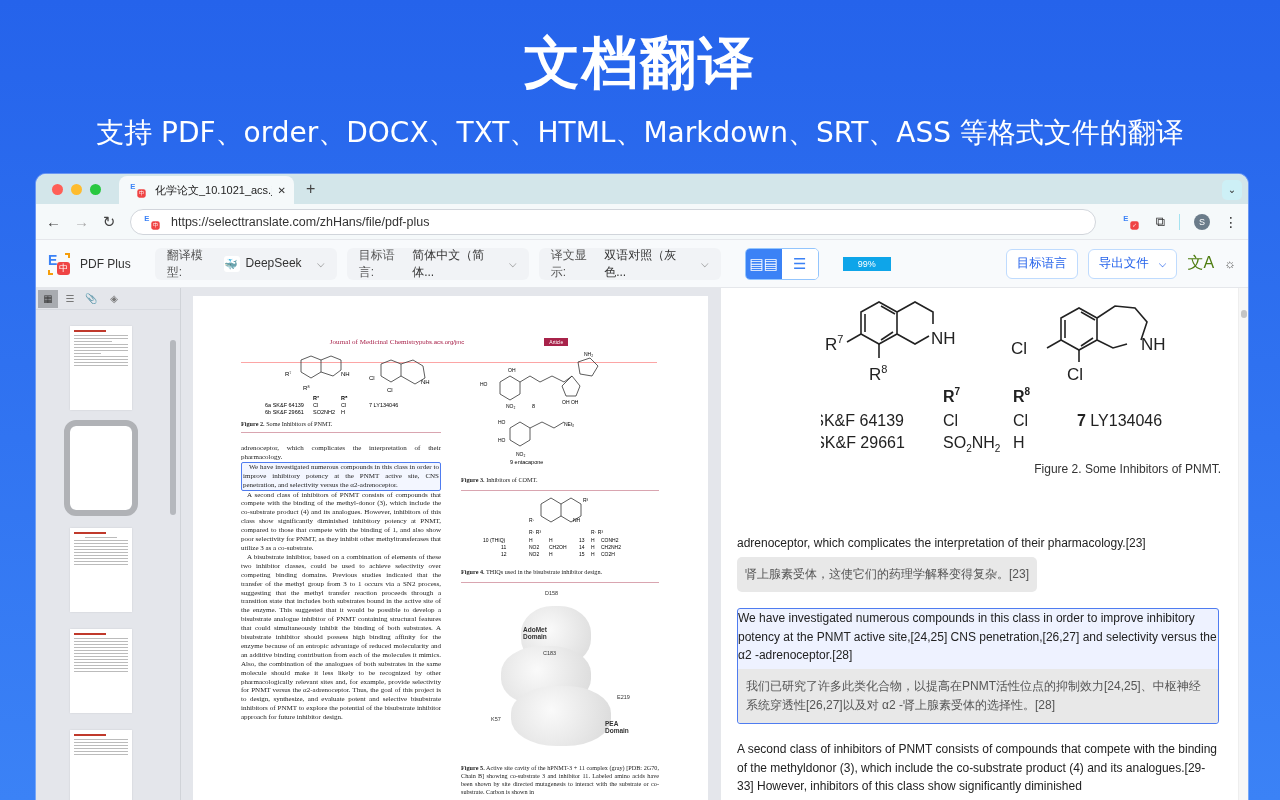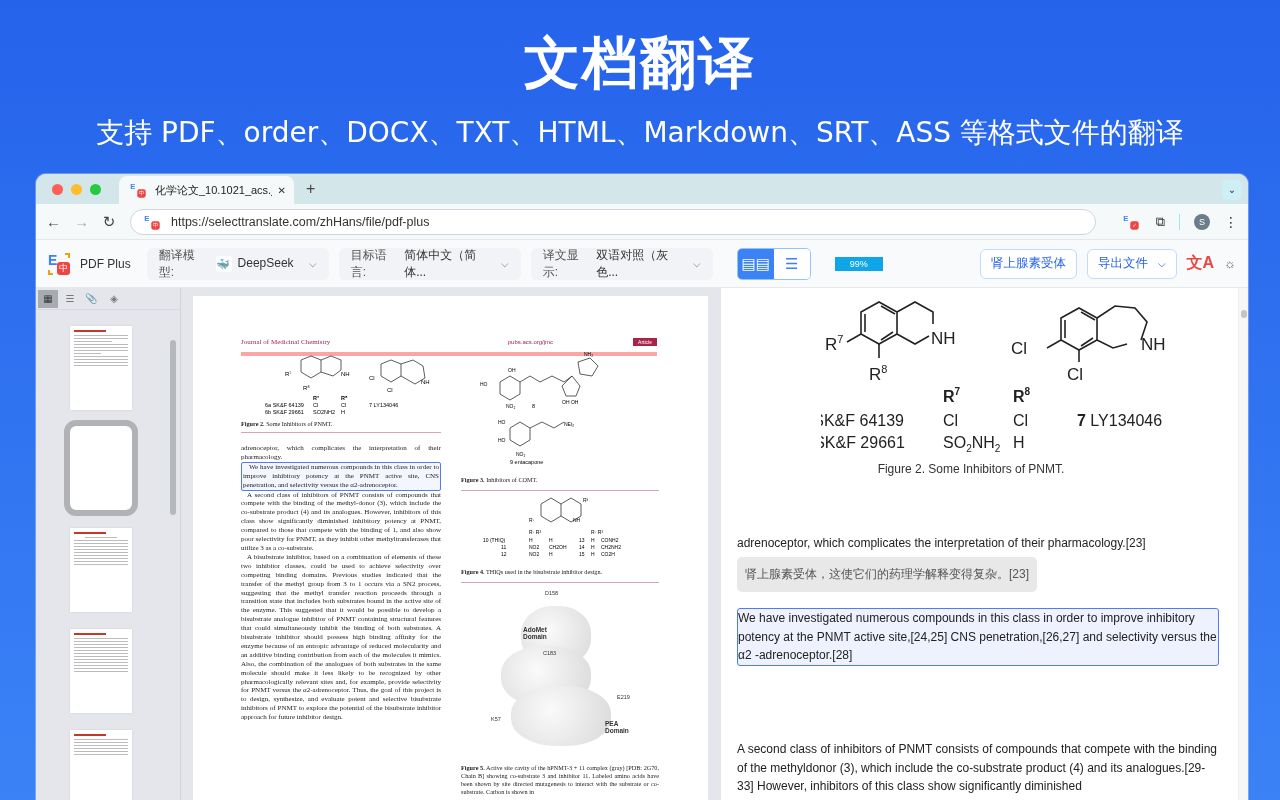--- a/index.html
+++ b/index.html
@@ -22,64 +22,64 @@
 .addr-right{display:flex;align-items:center;gap:14px}
 .avatar{width:16px;height:16px;border-radius:50%;background:#6b7c8a;color:#fff;font-size:9px;text-align:center;line-height:16px}
 .sep{width:1px;height:16px;background:#a5e3f0}
 .logo{width:22px;height:22px;position:relative;display:inline-block}
 .logo .e{position:absolute;left:0;top:0;font-size:11px;font-weight:bold;color:#3b82f6;line-height:11px}
 .logo .z{position:absolute;right:0;bottom:0;width:12px;height:12px;background:#ef4444;border-radius:3px;color:#fff;font-size:8px;text-align:center;line-height:12px}
 .logo .b1{position:absolute;right:0;top:0;width:5px;height:5px;border-top:2px solid #f59e0b;border-right:2px solid #f59e0b}
 .logo .b2{position:absolute;left:0;bottom:0;width:5px;height:5px;border-bottom:2px solid #f59e0b;border-left:2px solid #f59e0b}
 .logo.sm{transform:scale(.7)}
 .toolbar{height:48px;background:#f8fafc;display:flex;align-items:center;padding:0 12px;gap:10px;border-bottom:1px solid #e5e7eb}
-.appname{font-size:12px;color:#333;margin-right:6px}
+.appname{font-size:12px;color:#333;margin-right:14px}
 .sel{height:32px;background:#f1f3f6;border-radius:6px;display:flex;align-items:center;padding:0 12px;font-size:12px;color:#555;gap:6px}
 .sel .val{color:#333}
 .chev{font-size:10px;color:#888;margin-left:4px}
 .ds{width:16px;height:16px;background:#fff;border-radius:3px;color:#4d6bfe;font-size:11px;text-align:center;line-height:16px}
 .viewtoggle{display:flex;border:1px solid #93c5fd;border-radius:5px;overflow:hidden;margin-left:14px}
 .vt{width:36px;height:30px;display:flex;align-items:center;justify-content:center;font-size:15px}
 .vt.on{background:#3b82f6;color:#fff}
 .vt.off{background:#fff;color:#3b82f6}
 .progress{width:48px;height:14px;background:#0ea5e9;color:#fff;font-size:9px;text-align:center;line-height:14px;margin-left:14px}
 .spacer{flex:1}
 .obtn{height:30px;border:1px solid #bfdbfe;border-radius:6px;background:#fff;color:#2563eb;font-size:12.5px;display:flex;align-items:center;padding:0 10px;gap:10px}
-.ticon{color:#ef4444;font-size:16px;font-weight:bold}
+.ticon{color:#4d7c0f;font-size:16px;font-weight:normal}
 .gear{color:#666;font-size:13px}
 .main{display:flex;height:526px}
 .sidebar{width:144px;background:#e4e6eb;position:relative}
 .side-tabs{height:22px;display:flex;align-items:center;gap:2px;padding-left:2px;background:#e4e6eb;border-bottom:1px solid #d7dae0}
 .stab{width:20px;height:18px;font-size:10px;color:#777;text-align:center;line-height:18px}
 .stab.on{background:#a8abb0;color:#333}
 .thumbs{position:relative;height:504px}
 .thumb{position:absolute;left:34px;width:62px;height:84px;background:#fff;box-shadow:0 0 2px rgba(0,0,0,.1);padding:4px}
 .thumb.sel{outline:6px solid #b0b2b6}
 .thumb .hd{height:2px;background:#c0392b;margin-bottom:3px;width:60%}
 .thumb .ln{height:1px;background:#bbb;margin:2px 0}
 .vscroll{position:absolute;right:4px;top:30px;width:6px;height:175px;background:#b5b8bd;border-radius:3px}
 .pdfpane{width:540px;background:#e4e6eb;position:relative;border-left:1px solid #d0d3d8}
 .page{position:absolute;left:12px;top:8px;width:515px;height:520px;background:#fff}
-.jh{position:absolute;top:42px;left:48px;width:416px;display:flex;justify-content:space-between;border-bottom:4px solid #fca5a5;padding-bottom:6px}
+.jh{position:absolute;top:42px;left:48px;width:416px;display:flex;justify-content:center;border-bottom:1px solid #fca5a5;padding-bottom:16px}
 .jh .jn{color:#a8234a;font-size:7px;font-family:"Liberation Serif",serif}
 .jh .jr{color:#a8234a;font-size:6px}
 .jh .art{background:#a8234a;color:#fff;font-size:5px;padding:1px 5px}
 .col{position:absolute;font-family:"Liberation Serif",serif;font-size:7px;line-height:8.9px;color:#222;text-align:justify}
 .col p{text-indent:6px}
 .fig{position:absolute;font-family:"Liberation Sans",sans-serif;font-size:6px;color:#333}
 .cap{position:absolute;font-family:"Liberation Serif",serif;font-size:6.2px;color:#222;line-height:8px}
 .cap b{font-weight:bold}
 .hl{border:1px solid #4f7cf0;border-radius:2px;background:#f3f6ff;padding:0 1px}
 .redline{position:absolute;height:1px;background:#d9a5b0}
 .blob{position:absolute;border-radius:45%;background:radial-gradient(circle at 40% 40%,#fafafa,#d8d8d8)}
 .transpane{flex:1;background:#fff;position:relative;overflow:hidden;border-left:1px solid #e5e7eb}
 .tscroll{position:absolute;right:0;top:0;width:10px;height:100%;background:#f7f7f7;border-left:1px solid #eee}
 .tscroll .th{position:absolute;left:2px;top:22px;width:6px;height:8px;background:#c4c4c4;border-radius:3px}
 .tfig{position:absolute;font-family:"Liberation Sans",sans-serif;color:#222}
-.tcap{position:absolute;left:0;width:500px;text-align:center;font-size:12px;color:#333}
+.tcap{position:absolute;left:0;width:500px;text-align:right;font-size:12px;color:#333}
 .zhbox{background:#e8e8e8;border-radius:5px;color:#555;font-size:12px;padding:8px 8px;line-height:19px}
 .para{position:absolute;left:16px;width:482px;font-size:12px;line-height:18.5px;color:#222}
 .sel-para{border:1px solid #4f7cf0;border-radius:3px;background:#eef2ff}
 </style>
 </head>
 <body>
 
 <div class="hero-title">文档翻译</div>
 <div class="hero-sub">支持 PDF、order、DOCX、TXT、HTML、Markdown、SRT、ASS 等格式文件的翻译</div>
 
@@ -149,21 +149,21 @@
       <span>译文显示:</span>
       <span class="val">双语对照（灰色...</span>
       <span class="chev">⌵</span>
     </div>
     <div class="viewtoggle">
       <span class="vt on">▤▤</span>
       <span class="vt off">☰</span>
     </div>
     <span class="progress">99%</span>
     <span class="spacer"></span>
-    <span class="obtn">肾上腺素受体</span>
+    <span class="obtn">目标语言</span>
     <span class="obtn">
       <span>导出文件</span>
       <span style="font-size:10px">⌵</span>
     </span>
     <span class="ticon">文A</span>
     <span class="gear">☼</span>
   </div>
 
   <div class="main">
 
@@ -398,20 +398,21 @@
 
       <div class="tcap" style="top:174px">Figure 2. Some Inhibitors of PNMT.</div>
 
       <div class="para" style="top:246px">
         <div>adrenoceptor, which complicates the interpretation of their pharmacology.[23]</div>
         <div class="zhbox" style="display:inline-block;margin-top:4px">肾上腺素受体，这使它们的药理学解释变得复杂。[23]</div>
       </div>
 
       <div class="para sel-para" style="top:320px;left:16px;width:482px">
         <div style="padding:0">We have investigated numerous compounds in this class in order to improve inhibitory potency at the PNMT active site,[24,25] CNS penetration,[26,27] and selectivity versus the α2 -adrenoceptor.[28]</div>
+        <div class="zhbox" style="margin-top:4px;border-radius:0 0 3px 3px">我们已研究了许多此类化合物，以提高在PNMT活性位点的抑制效力[24,25]、中枢神经系统穿透性[26,27]以及对 α2 -肾上腺素受体的选择性。[28]</div>
       </div>
 
       <div class="para" style="top:452px">
         <div>A second class of inhibitors of PNMT consists of compounds that compete with the binding of the methyldonor (3), which include the co-substrate product (4) and its analogues.[29-33] However, inhibitors of this class show significantly diminished</div>
       </div>
 
       <div class="tscroll">
           <div class="th"></div>
         </div>
     </div>

